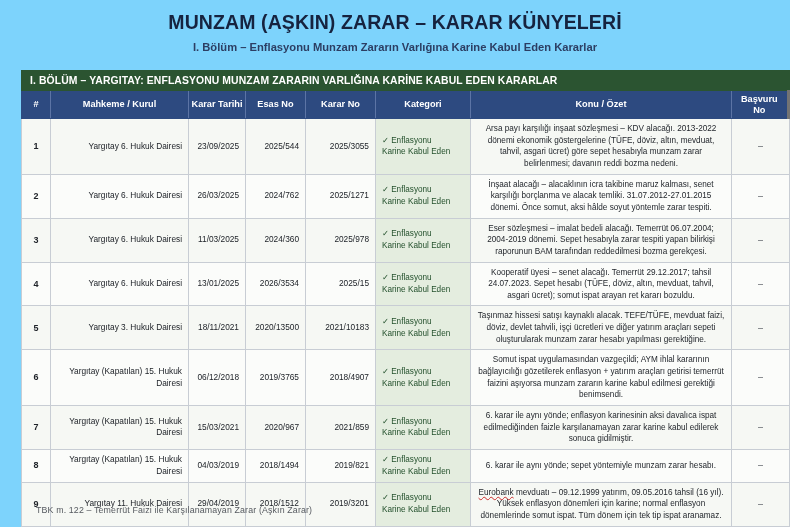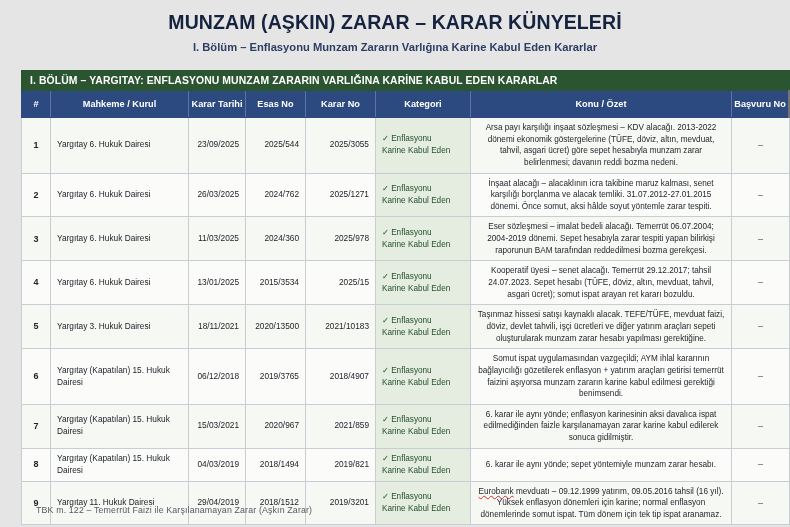--- a/index.html
+++ b/index.html
@@ -9,21 +9,21 @@
     width: 790px; height: 527px;
     background: #ffffff;
     overflow: hidden;
   }
   body {
     font-family: "Liberation Sans", "DejaVu Sans", sans-serif;
     color: #1a1a1a;
     -webkit-font-smoothing: antialiased;
   }
 
-  .page { width: 790px; height: 527px; position: relative; background:#e5e5e5; }
+  .page { width: 790px; height: 527px; position: relative; background:#7dd3fc; }
 
   
   .doc-title {
     text-align: center;
     font-size: 19.5px;
     font-weight: bold;
     color: #16233f;
     letter-spacing: 0.1px;
     padding: 11px 30px 0 30px;
     line-height: 1.15;
@@ -76,33 +76,33 @@
     border: 1px solid #2d4a80;
     border-right: 1px solid #5c74a5;
     color: #ffffff;
     font-weight: bold;
     font-size: 9.2px;
     text-align: center;
     padding: 3px 2px;
     height: 27px;
     line-height: 1.15;
   }
-  tr.head th:last-child { border-right: 3px solid #737373; }
+  tr.head th:last-child { border-right: 6px solid #737373; }
 
   
   tbody tr td {
     background: #f6f8f4;
     padding: 4px 6px;
     color: #20242a;
     line-height: 1.42;
   }
   tbody tr.alt td { background: #fbfcfa; }
 
   td.c-idx  { text-align: center; font-weight: bold; font-size: 9px; }
-  td.c-court{ text-align: left; font-size: 8.3px; }
+  td.c-court{ text-align: right; font-size: 8.3px; }
   td.c-date, td.c-esas, td.c-karar { text-align: right; font-size: 8.3px; }
   td.c-kat  {
     text-align: left;
     background: #e4eddf !important;
     color: #23502c;
     font-weight: normal;
     font-size: 8.2px;
     line-height: 1.45;
     margin-left: 36px;
   }
@@ -197,21 +197,21 @@
               <div>✓ Enflasyonu</div>
               <div>Karine Kabul Eden</div>
             </td>
             <td class="c-konu">Eser sözleşmesi – imalat bedeli alacağı. Temerrüt 06.07.2004; 2004-2019 dönemi. Sepet hesabıyla zarar tespiti yapan bilirkişi raporunun BAM tarafından reddedilmesi bozma gerekçesi.</td>
             <td class="c-app">–</td>
           </tr>
           <tr class="alt">
             <td class="c-idx">4</td>
             <td class="c-court">Yargıtay 6. Hukuk Dairesi</td>
             <td class="c-date">13/01/2025</td>
-            <td class="c-esas">2015/3534</td>
+            <td class="c-esas">2026/3534</td>
             <td class="c-karar">2025/15</td>
             <td class="c-kat">
               <div>✓ Enflasyonu</div>
               <div>Karine Kabul Eden</div>
             </td>
             <td class="c-konu">Kooperatif üyesi – senet alacağı. Temerrüt 29.12.2017; tahsil 24.07.2023. Sepet hesabı (TÜFE, döviz, altın, mevduat, tahvil, asgari ücret); somut ispat arayan ret kararı bozuldu.</td>
             <td class="c-app">–</td>
           </tr>
           <tr>
             <td class="c-idx">5</td>

